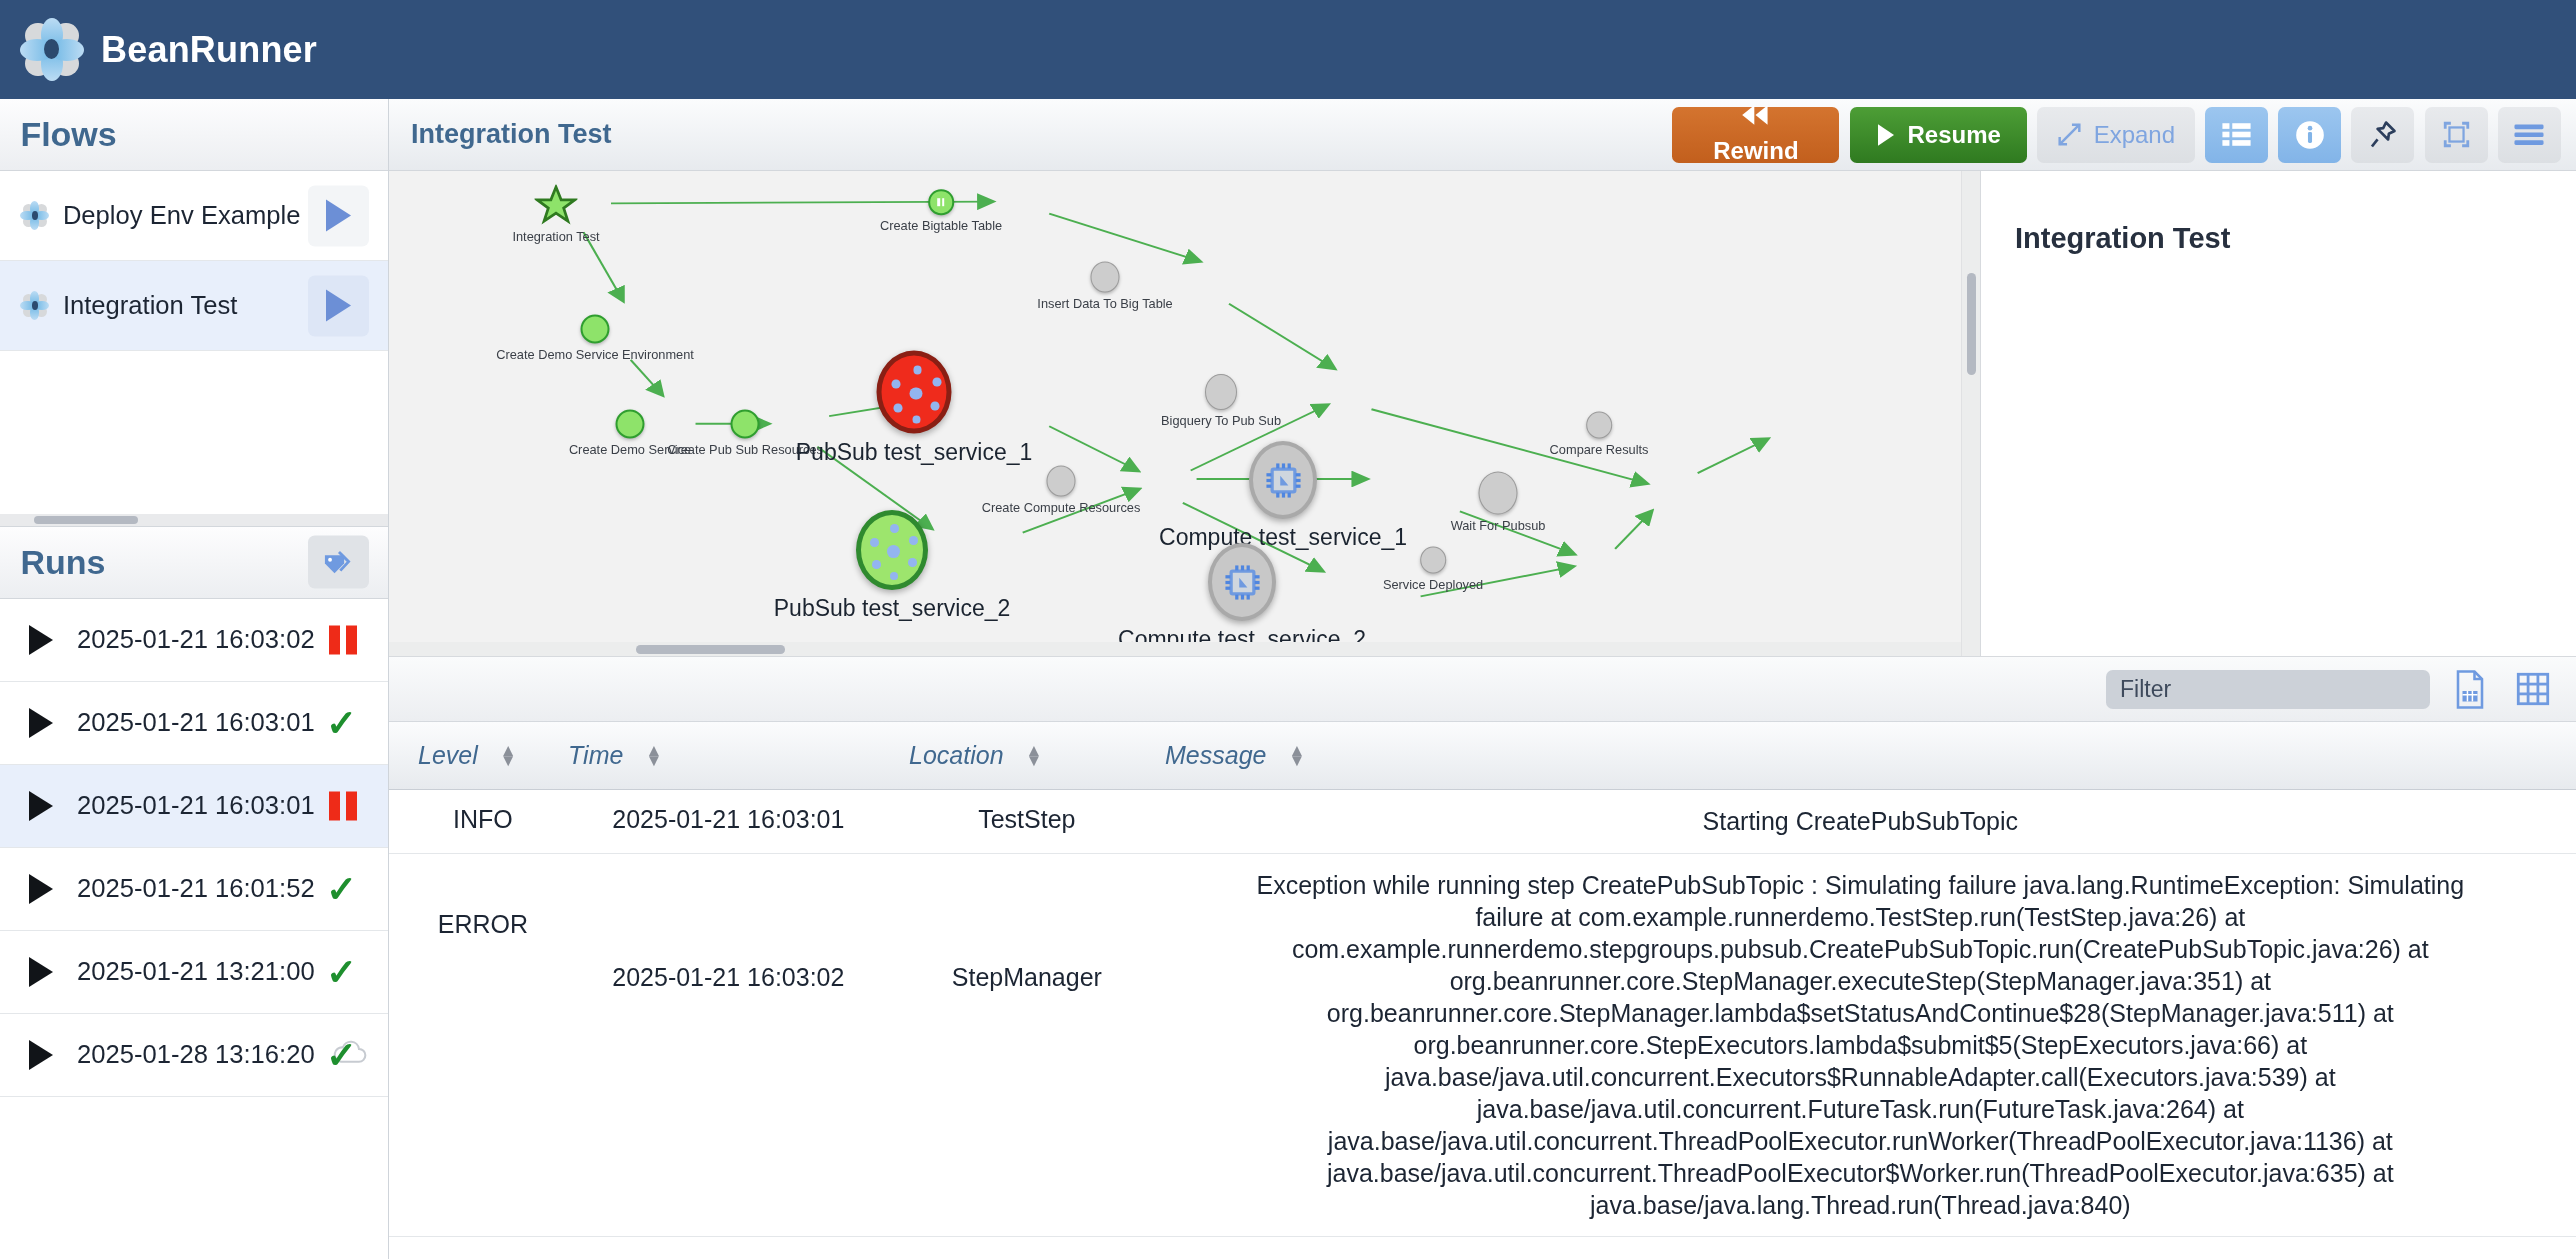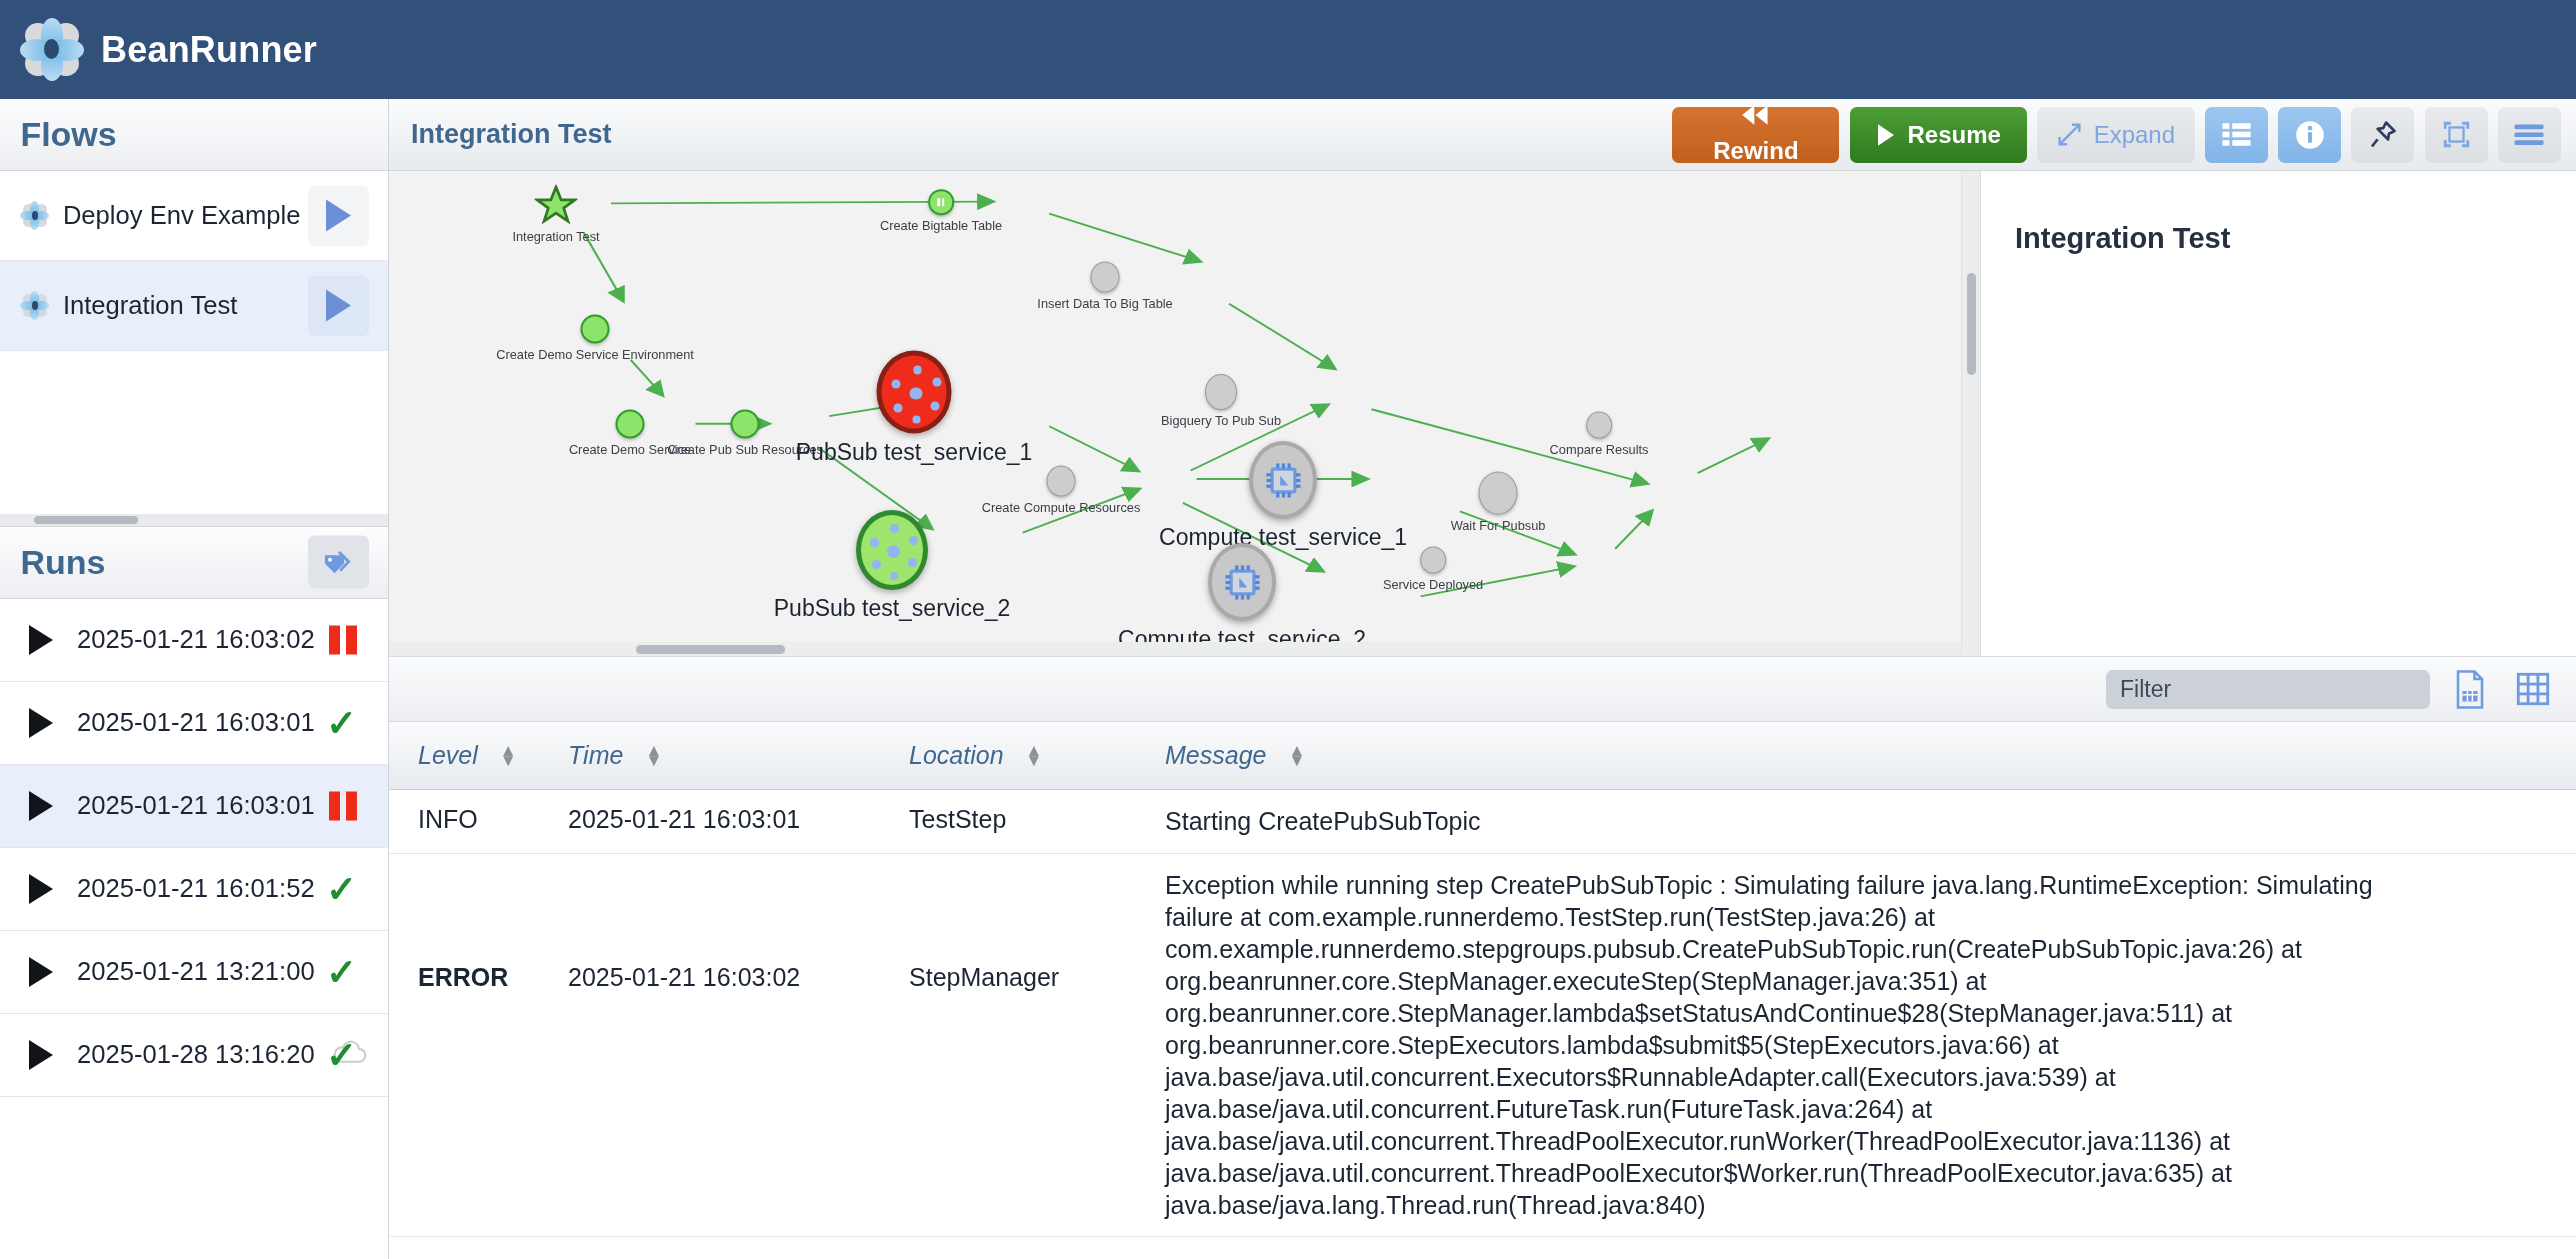--- a/index.html
+++ b/index.html
@@ -185,21 +185,21 @@
   .th-inner { display:flex; align-items:center; gap:22px;font-style:italic; }
   .sort-ico { display:flex; flex-direction:column; line-height:.55; font-size:17px;
               color:#8b9099; }
   .log-table td { font-size:25px; color:#1c2533; padding:15.3px 20.4px 15.3px 0;
                   vertical-align:top; border-bottom:0.9px solid #e4e7ea; }
   .col-level { width:179px; padding-left:29px !important; }
   .col-time  { width:341px; }
   .col-loc   { width:256px; }
   .col-msg   { padding-right:25.6px; }
   .msg-line { line-height:32px; }
-  .log-scroll { flex:1 1 auto; overflow:hidden; }
+  .log-scroll { flex:1 1 auto; overflow:hidden;text-align:center; }
 </style>
 </head>
 <body>
 
 <div class="appbar">
   <div class="logo-wrap">
     <div class="flower">
       <div class="petal d d-tl"></div>
         <div class="petal d d-tr"></div>
       <div class="petal d d-bl"></div>
@@ -678,21 +678,21 @@
           <tbody>
             <tr>
               <td class="col-level">INFO</td>
               <td class="col-time">2025-01-21 16:03:01</td>
               <td class="col-loc">TestStep</td>
               <td class="col-msg">
                 <div class="msg-line">Starting CreatePubSubTopic</div>
               </td>
             </tr>
             <tr>
-              <td class="col-level" style="padding-top:109px;font-weight:bold;">ERROR</td>
+              <td class="col-level" style="padding-top:56px;">ERROR</td>
               <td class="col-time" style="padding-top:109px;">2025-01-21 16:03:02</td>
               <td class="col-loc" style="padding-top:109px;">StepManager</td>
               <td class="col-msg">
                 <div class="msg-line">Exception while running step CreatePubSubTopic : Simulating failure java.lang.RuntimeException: Simulating</div>
                 <div class="msg-line">failure at com.example.runnerdemo.TestStep.run(TestStep.java:26) at</div>
                 <div class="msg-line">com.example.runnerdemo.stepgroups.pubsub.CreatePubSubTopic.run(CreatePubSubTopic.java:26) at</div>
                 <div class="msg-line">org.beanrunner.core.StepManager.executeStep(StepManager.java:351) at</div>
                 <div class="msg-line">org.beanrunner.core.StepManager.lambda$setStatusAndContinue$28(StepManager.java:511) at</div>
                 <div class="msg-line">org.beanrunner.core.StepExecutors.lambda$submit$5(StepExecutors.java:66) at</div>
                 <div class="msg-line">java.base/java.util.concurrent.Executors$RunnableAdapter.call(Executors.java:539) at</div>

